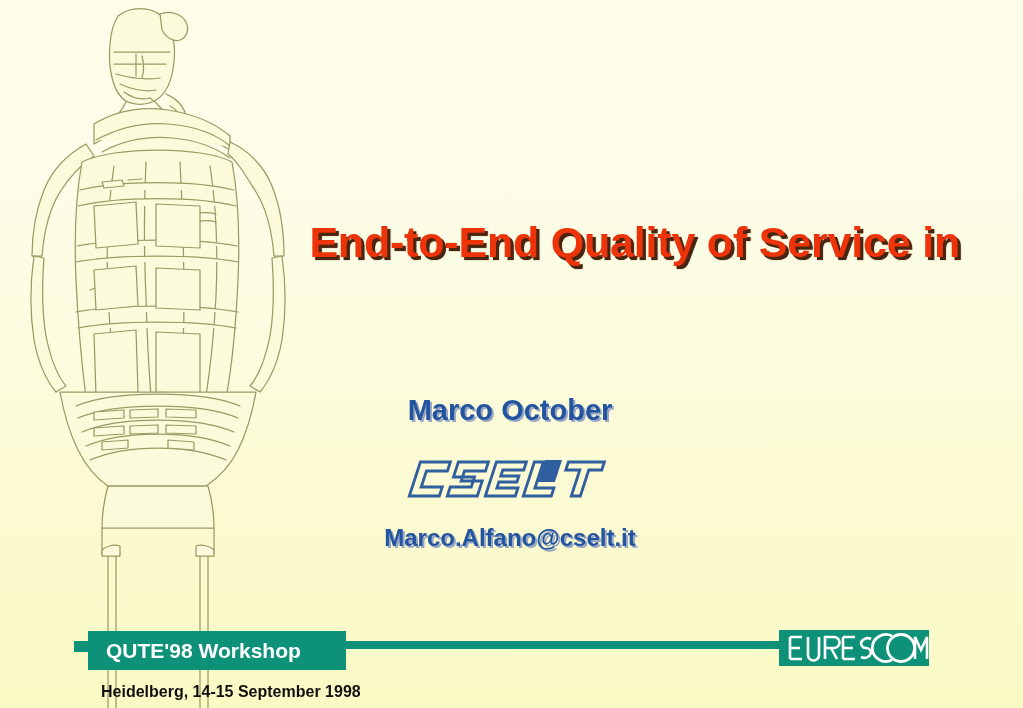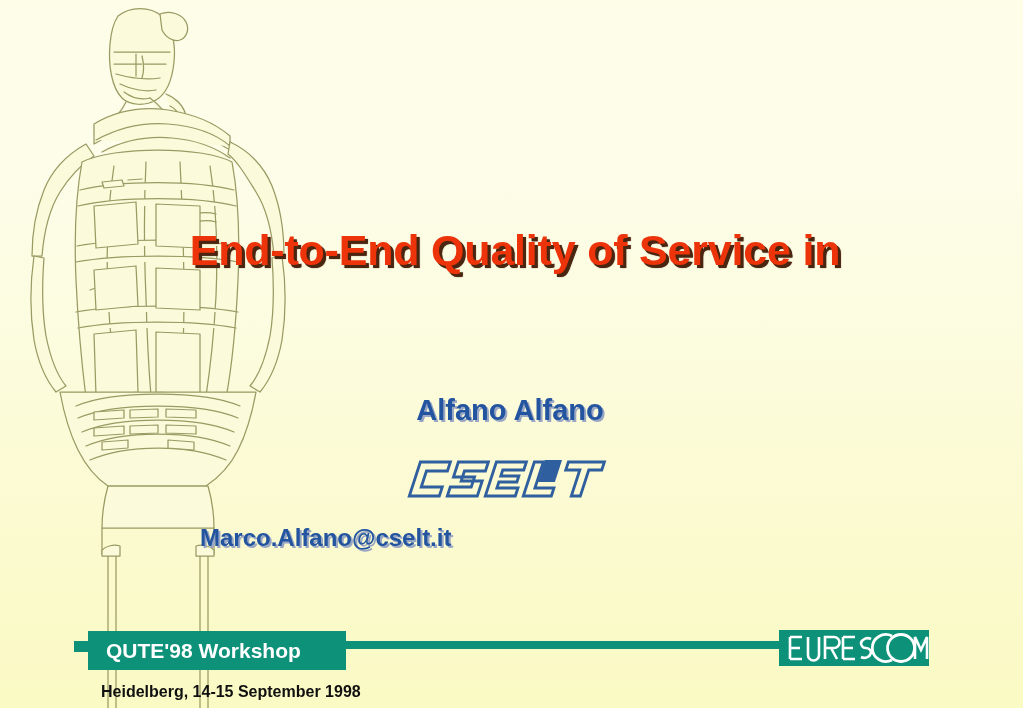--- a/index.html
+++ b/index.html
@@ -29,22 +29,21 @@
     pointer-events: none;
   }
   #watermark svg { display: block; width: 100%; height: 100%; }
 
   
   #title-block {
     position: absolute;
     left: 70px;
     top: 212px;
     width: 890px;
-    text-align: center;
-    margin-top: 8px;
+    text-align: right;
   }
   .title-line {
     font-size: 43px;
     font-weight: bold;
     color: #ec3309;
     letter-spacing: -0.2px;
     line-height: 1.42;
     text-shadow: 3px 3px 0 #4a2510, 3px 3px 1px #3a1c0a;
     white-space: nowrap;
   }
@@ -72,21 +71,21 @@
     height: 44px;
   }
   #cselt-logo svg { display: block; width: 100%; height: 100%; }
 
   
   #email {
     position: absolute;
     left: 200px;
     top: 524px;
     width: 620px;
-    text-align: left;
+    text-align: center;
     font-size: 24px;
     font-weight: bold;
     color: #23549f;
     text-shadow: 2px 2px 0 #9aa7c4;
     white-space: nowrap;
   }
 
   
   #footer-stub {
     position: absolute;
@@ -240,21 +239,21 @@
         <path d="M112 556 C116 552 124 550 130 552 L130 562 L112 562 Z"></path>
         <path d="M206 552 C212 550 220 552 224 556 L224 562 L206 562 Z"></path>
       </g>
     </svg>
   </div>
 
   <div id="title-block">
     <div class="title-line">End-to-End Quality of Service in</div>
   </div>
 
-  <div id="author">Alfano Alfano</div>
+  <div id="author">Marco October</div>
 
   <div id="cselt-logo">
     <svg viewBox="0 0 216 44" xmlns="http://www.w3.org/2000/svg" aria-hidden="true">
       <g transform="skewX(-18) translate(14,0)" fill="none" stroke="#2f5f9e" stroke-width="3">
 
         <path d="M40 5 L10 5 L10 39 L40 39 L40 30 L19 30 L19 14 L40 14 Z"></path>
 
         <path d="M78 5 L48 5 L48 20 L69 20 L69 30 L48 30 L48 39 L78 39 L78 24 L57 24 L57 14 L78 14 Z"></path>
 
         <path d="M116 5 L86 5 L86 39 L116 39 L116 31 L95 31 L95 25 L113 25 L113 19 L95 19 L95 13 L116 13 Z"></path>

